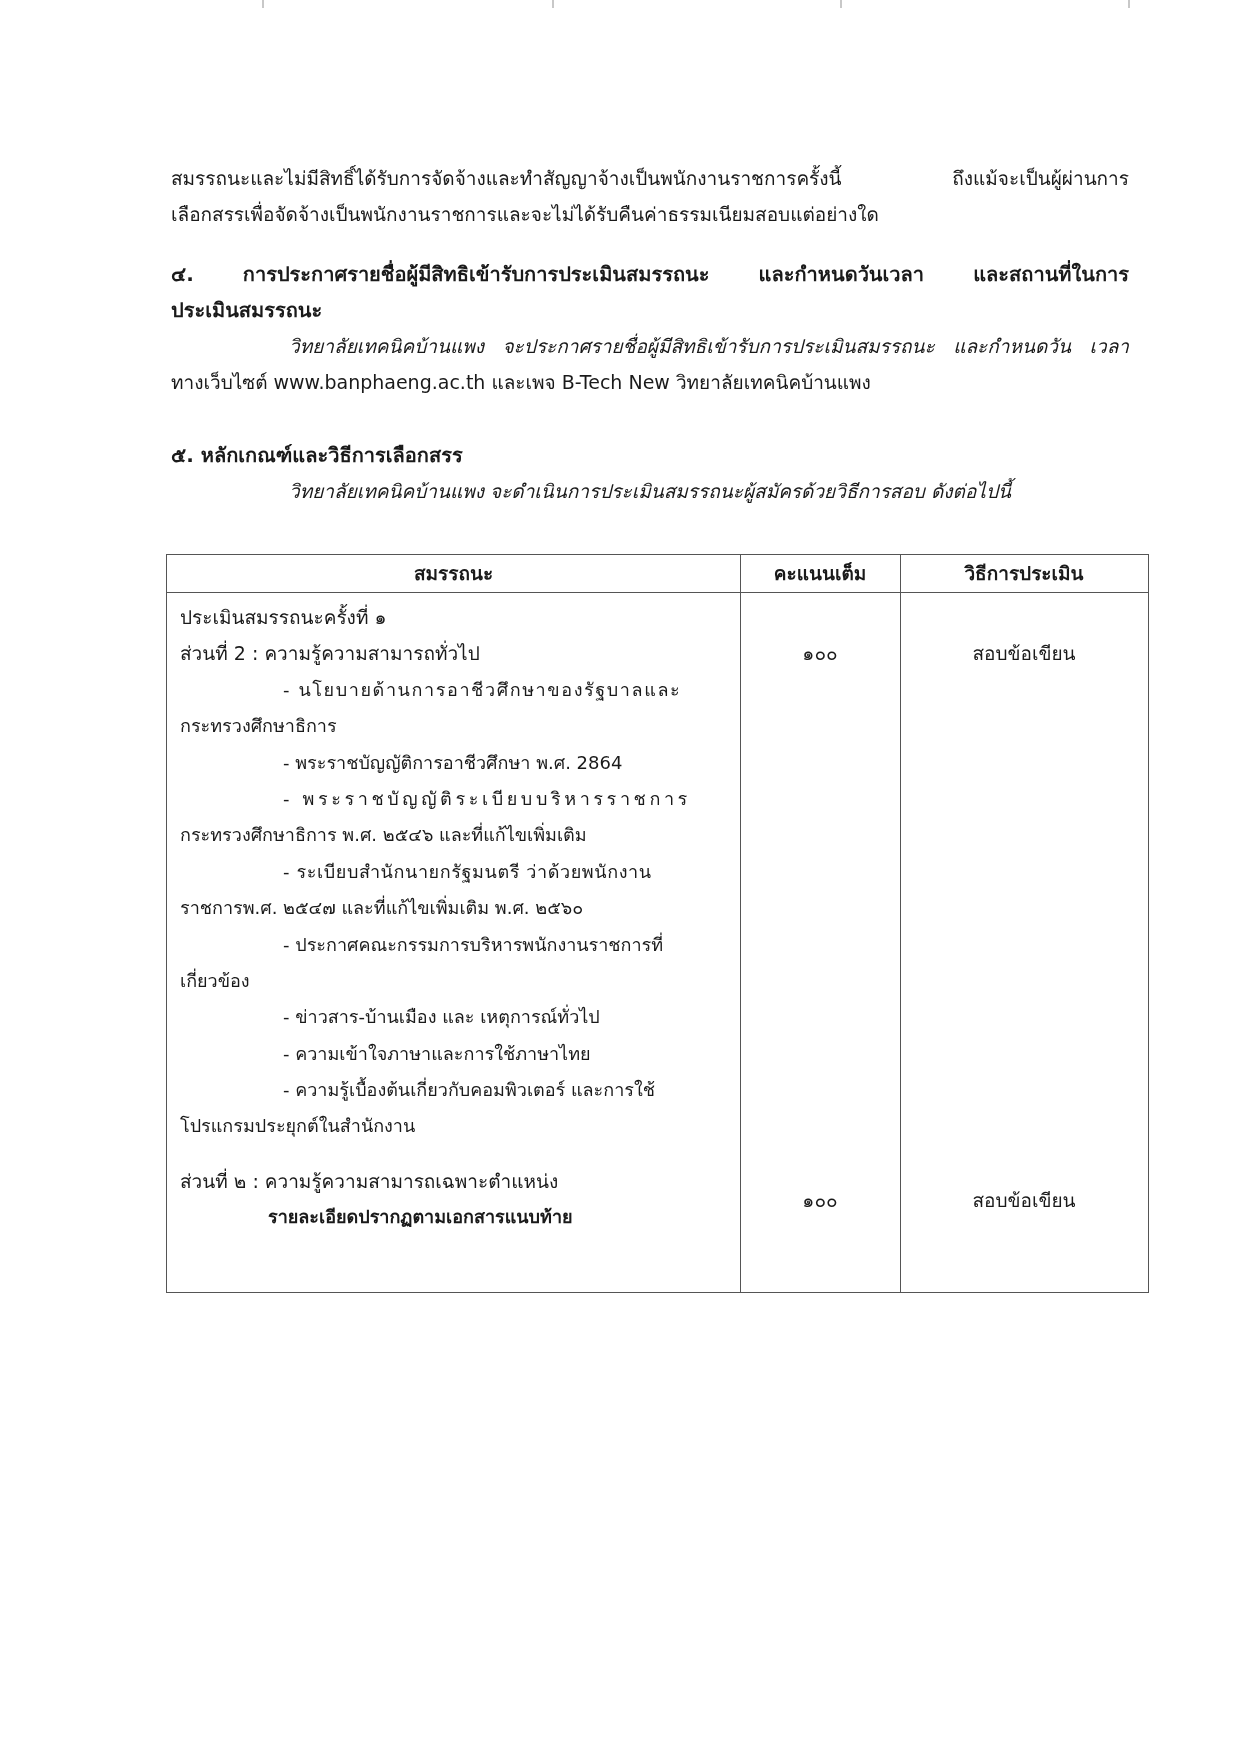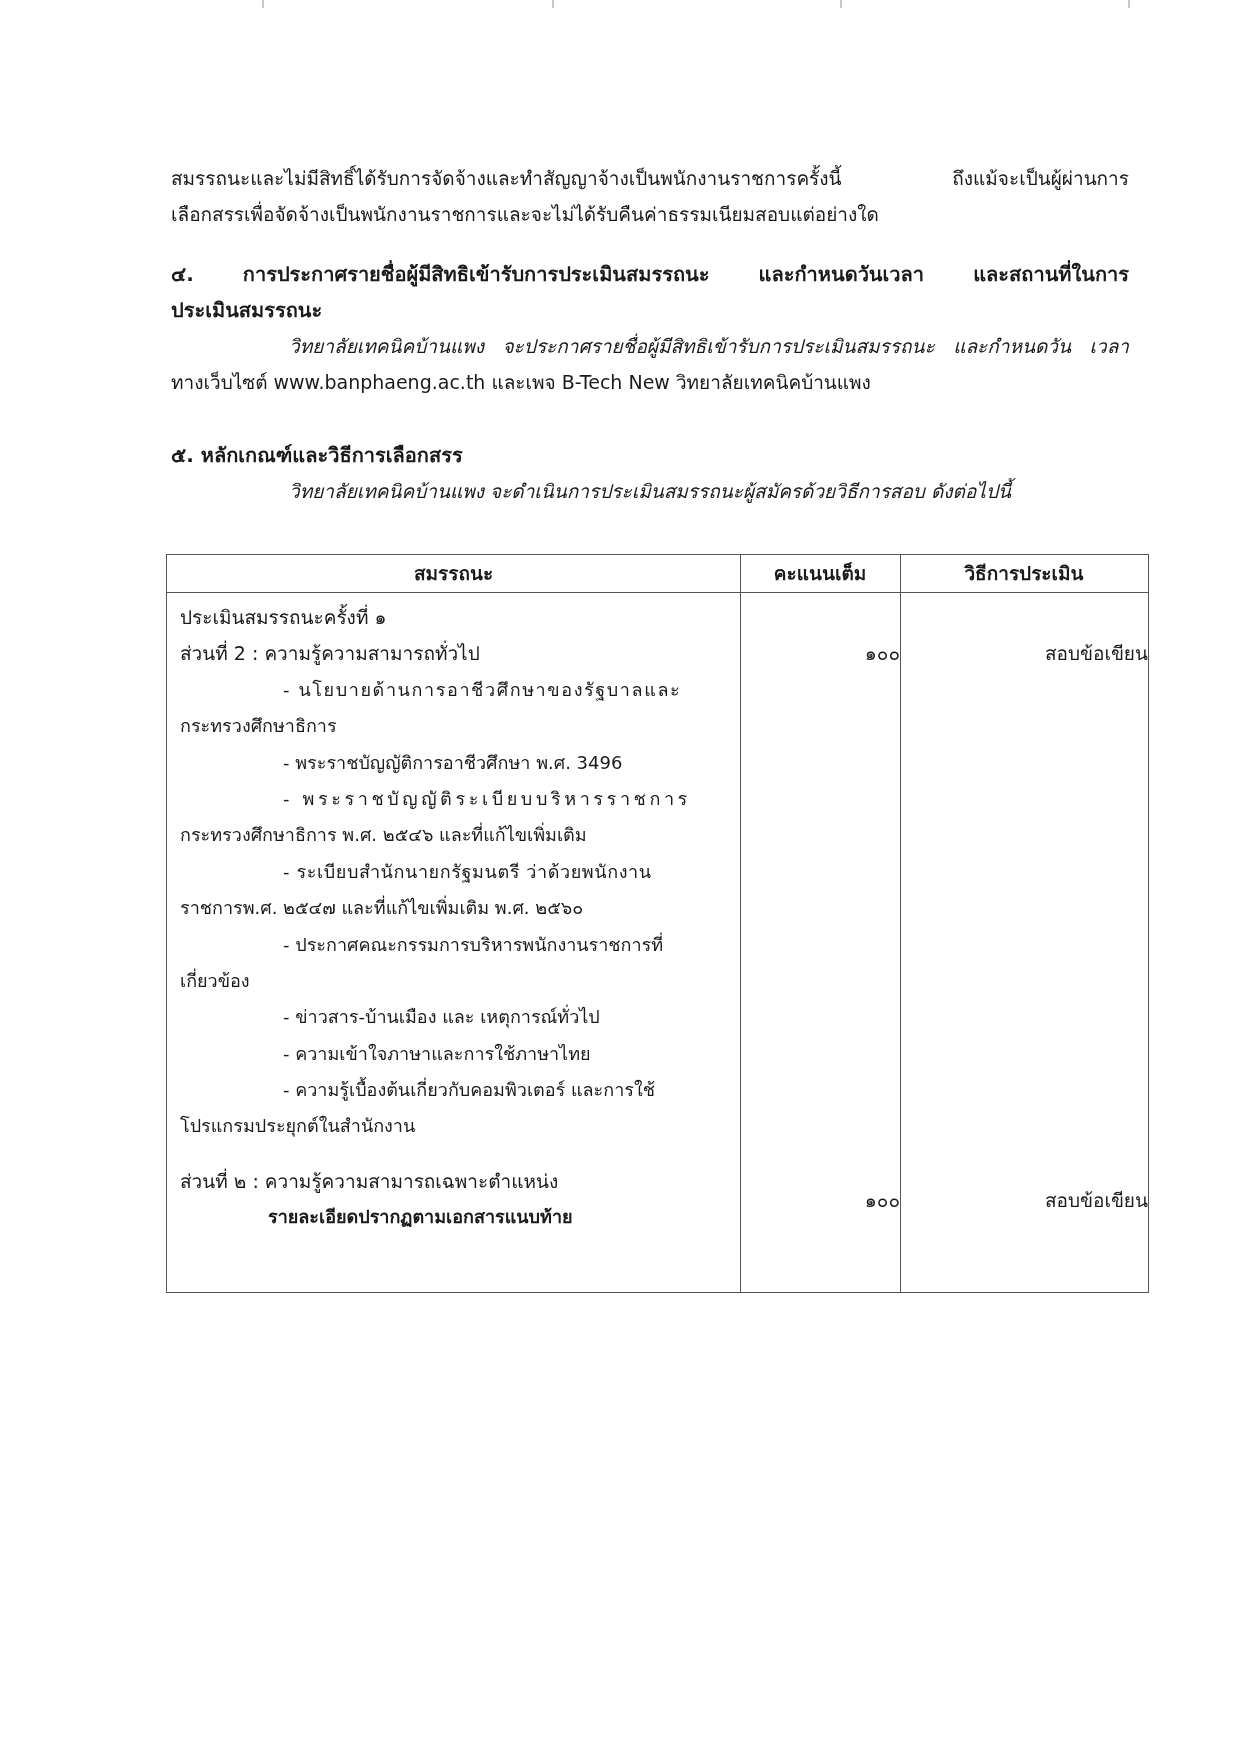--- a/index.html
+++ b/index.html
@@ -16,21 +16,21 @@
          border: 1.5px solid #555; box-sizing: border-box; margin-left: 6px; }
   .col-line { position: absolute; top: 0; bottom: 0; width: 0; border-left: 1.5px solid #555; }
   .hdr-line { position: absolute; left: 0; right: 0; top: 37px; border-top: 1.5px solid #555; }
   .hcell { position: absolute; top: 0; height: 37px; line-height: 37px; text-align: center;
            font-weight: bold; font-size: 19px; }
   .bcol1 { position: absolute; left: 13px; width: 555px; top: 44px; font-size: 18px; line-height: 36.4px; }
   .bcol1 .l { display: block; height: 36.4px; white-space: nowrap; }
   .bcol1 .b { font-weight: normal; font-size: 19px; }
   .bcol1 .ind { padding-left: 103px; }
   .bcol1 .spread { letter-spacing: 3.6px; }
-  .val { position: absolute; text-align: right; font-size: 19px; height: 36px; line-height: 36px; }
+  .val { position: absolute; text-align: center; font-size: 19px; height: 36px; line-height: 36px; }
   .speck { position: absolute; width: 2px; height: 8px; background: #c8c8c8; }
 </style>
 </head>
 <body>
 
 <div class="page">
 
   <div class="speck" style="left:262px;top:0px;"></div>
   <div class="speck" style="left:552px;top:0px;"></div>
   <div class="speck" style="left:840px;top:0px;"></div>
@@ -62,21 +62,21 @@
     <div class="hcell" style="left:573px;width:160px;">คะแนนเต็ม</div>
     <div class="hcell" style="left:733px;width:248px;">วิธีการประเมิน</div>
 
     <div class="bcol1">
       <span class="l b">ประเมินสมรรถนะครั้งที่ ๑</span>
       <span class="l b">ส่วนที่ 2 : ความรู้ความสามารถทั่วไป</span>
 
       <span class="l ind" style="letter-spacing:1.6px;">- นโยบายด้านการอาชีวศึกษาของรัฐบาลและ</span>
       <span class="l">กระทรวงศึกษาธิการ</span>
 
-      <span class="l ind">- พระราชบัญญัติการอาชีวศึกษา พ.ศ. 3496</span>
+      <span class="l ind">- พระราชบัญญัติการอาชีวศึกษา พ.ศ. 2864</span>
 
       <span class="l ind spread">- พระราชบัญญัติระเบียบบริหารราชการ</span>
       <span class="l">กระทรวงศึกษาธิการ พ.ศ. ๒๕๔๖ และที่แก้ไขเพิ่มเติม</span>
 
       <span class="l ind" style="letter-spacing:0.6px;">- ระเบียบสำนักนายกรัฐมนตรี ว่าด้วยพนักงาน</span>
       <span class="l">ราชการพ.ศ. ๒๕๔๗ และที่แก้ไขเพิ่มเติม พ.ศ. ๒๕๖๐</span>
 
       <span class="l ind">- ประกาศคณะกรรมการบริหารพนักงานราชการที่</span>
       <span class="l">เกี่ยวข้อง</span>
 

